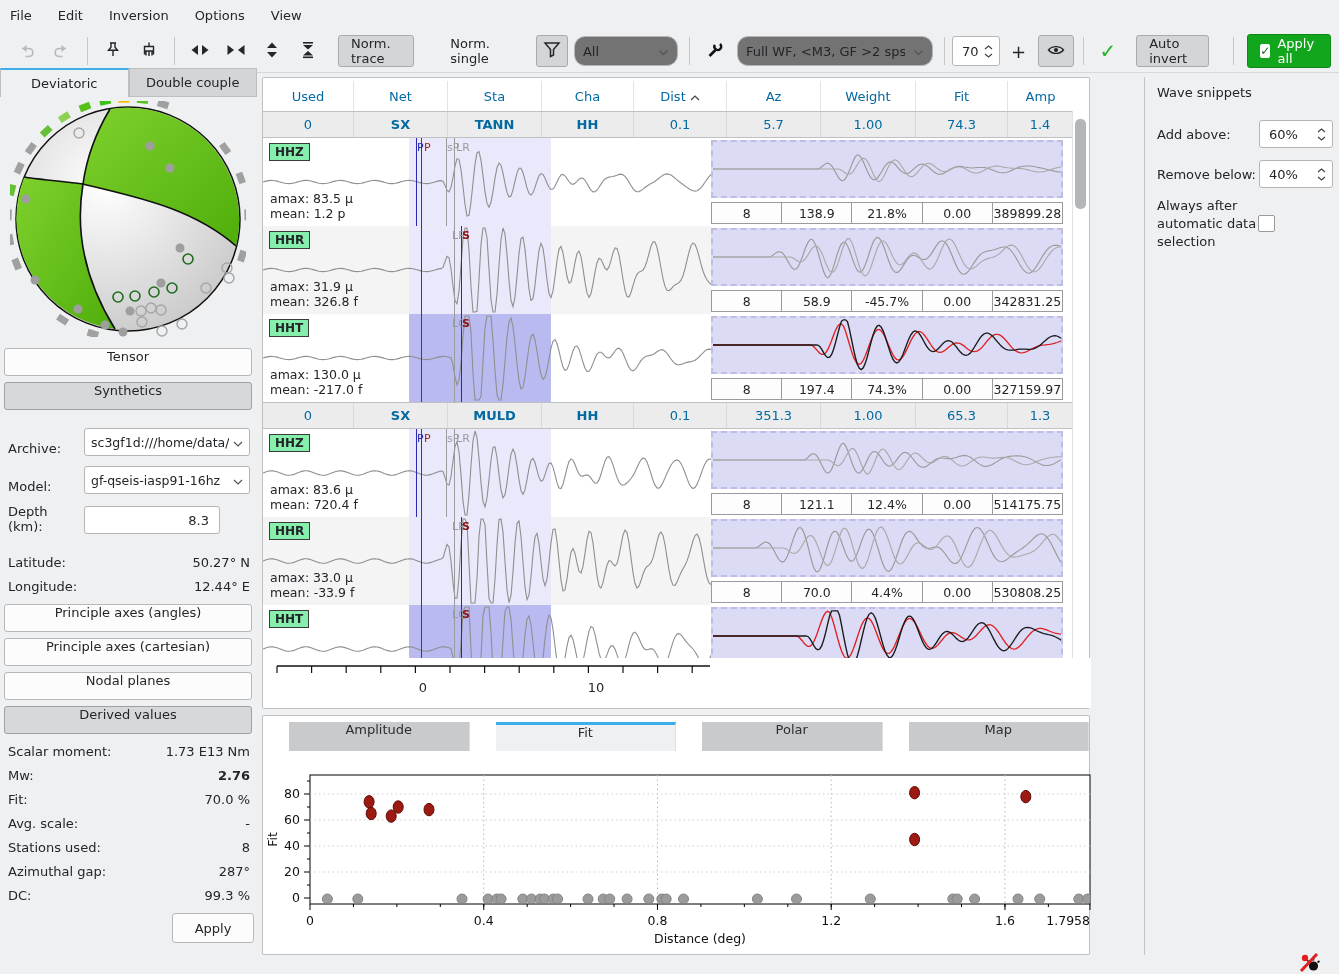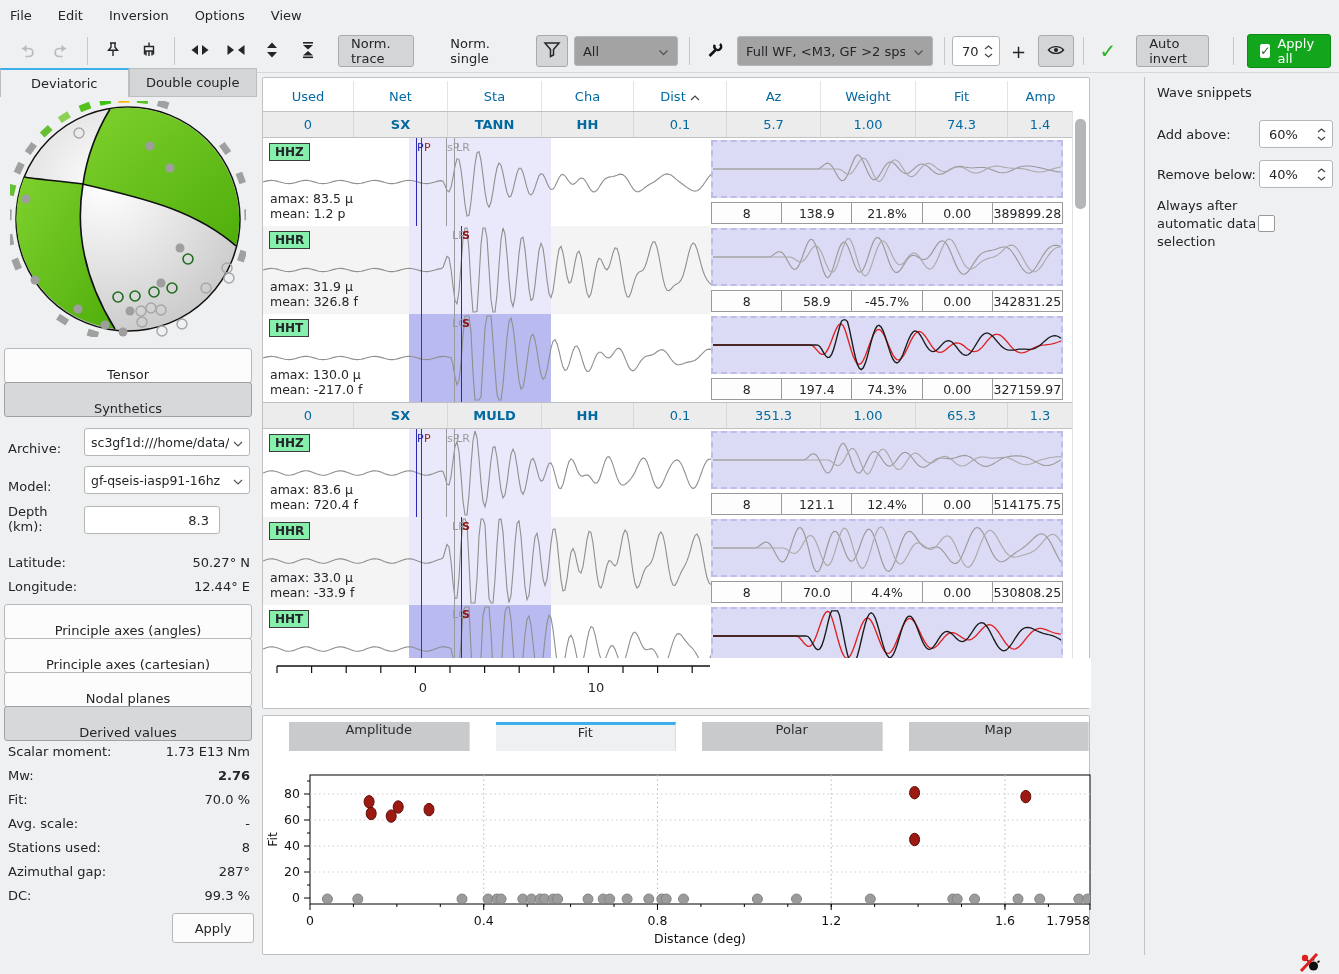--- a/index.html
+++ b/index.html
@@ -15,42 +15,42 @@
   
   .toolbar{position:absolute;left:0;top:30px;width:100%;height:43px;display:flex;align-items:center;
            padding:0 8px;background:#eff0f1;border-bottom:1px solid #d7d8d9;box-sizing:border-box;}
   .tbtn{height:30px;min-width:30px;display:flex;align-items:center;justify-content:center;
         border:1px solid transparent;border-radius:3px;background:transparent;margin:0 2px;}
   .tbtn.pressed{background:#d4d5d6;border-color:#a8aaab;}
   .tbtn.disabled svg{opacity:1;}
   .sep{width:0;height:28px;border-left:1px solid #c6c7c8;margin:0 7px;}
   .txtbtn{height:30px;padding:0 12px;display:flex;align-items:center;border-radius:3px;margin:0 12px;}
   .txtbtn.pressed{background:#d4d5d6;border:1px solid #a8aaab;}
-  .combo{height:30px;background:#a3a3a3;border:1px solid #b4b6b8;border-radius:3px;display:flex;
+  .combo{height:30px;background:#737373;border:1px solid #b4b6b8;border-radius:11px;display:flex;
          align-items:center;padding:0 8px;gap:8px;box-sizing:border-box;margin:0 4px;}
   .combo .cval{white-space:nowrap;overflow:hidden;}
   .spinbox{height:30px;background:#fff;border:1px solid #b4b6b8;border-radius:3px;display:flex;
            align-items:center;box-sizing:border-box;}
   .spinbox .sval{padding:0 6px 0 9px;flex:1;}
   .spinarrows{display:flex;flex-direction:column;justify-content:center;gap:3px;padding-right:6px;}
   .greenbtn{height:32px;background:#11a61b;border:1px solid #0c8a14;border-radius:3px;color:#fff;
             display:flex;align-items:center;gap:7px;padding:0 12px;margin-left:6px;}
   .greenbtn .chk{width:14px;height:14px;background:#fff;border-radius:2px;display:flex;
                  align-items:center;justify-content:center;color:#1c5e1c;font-size:12px;font-weight:bold;}
   .checkmark{color:#27b427;font-size:20px;font-weight:bold;margin:0 8px;}
 
   
   .leftpanel{position:absolute;left:0;top:68px;width:257px;bottom:0;background:#eff0f1;}
   .ltabs{display:flex;height:29px;}
   .ltab{flex:1;display:flex;align-items:center;justify-content:center;background:#d4d5d6;
         border:1px solid #bcbebf;box-sizing:border-box;}
   .ltab.active{background:#eff0f1;border-top:2px solid #3daee9;border-bottom:none;}
   .bb-wrap{position:absolute;left:10px;top:33px;width:236px;height:252px;}
-  .lbtn{position:absolute;left:4px;width:248px;height:35px;background:#fcfcfc;border:1px solid #b6b8ba;
-        border-radius:3px;display:flex;align-items:flex-end;justify-content:center;box-sizing:border-box;}
+  .lbtn{position:absolute;left:4px;width:248px;height:28px;background:#fcfcfc;border:1px solid #b6b8ba;
+        border-radius:3px;display:flex;align-items:flex-start;justify-content:center;box-sizing:border-box;}
   .lbtn.pressed{background:#d7d8d9;border-color:#9fa1a3;}
   .formrow{position:absolute;left:8px;width:242px;display:flex;align-items:flex-end;}
   .formrow .flabel{flex:0 0 76px;}
   .fcombo{flex:1;height:28px;background:#fff;border:1px solid #b4b6b8;border-radius:3px;display:flex;
           align-items:center;padding:0 6px;gap:4px;box-sizing:border-box;}
   .fcombo .cval{flex:1;white-space:nowrap;overflow:hidden;font-size:12.5px;}
   .finput{flex:1;height:28px;background:#fff;border:1px solid #b4b6b8;border-radius:3px;display:flex;
           align-items:center;justify-content:flex-end;padding:0 10px;box-sizing:border-box;margin-right:30px;}
   .kvrow{position:absolute;left:8px;width:242px;display:flex;justify-content:space-between;}
   .applybtn{position:absolute;left:172px;top:845px;width:80px;height:28px;background:#fcfcfc;

